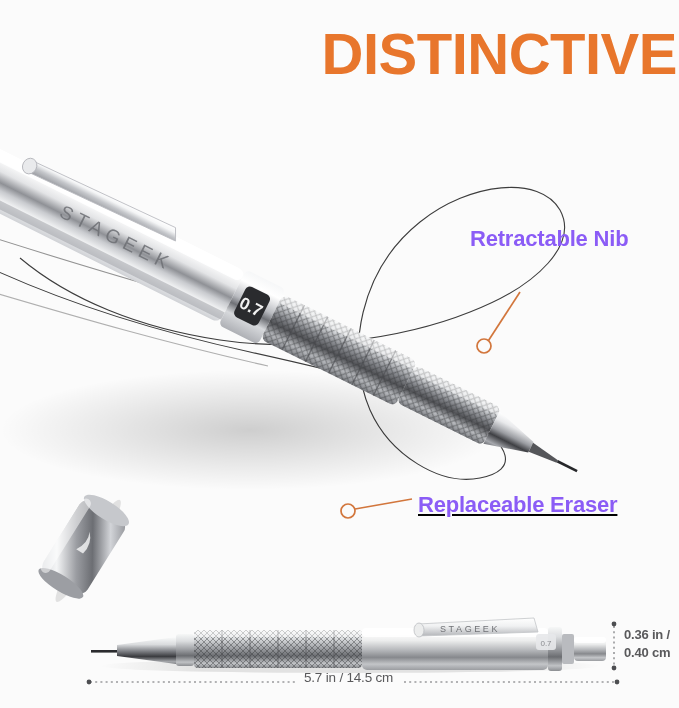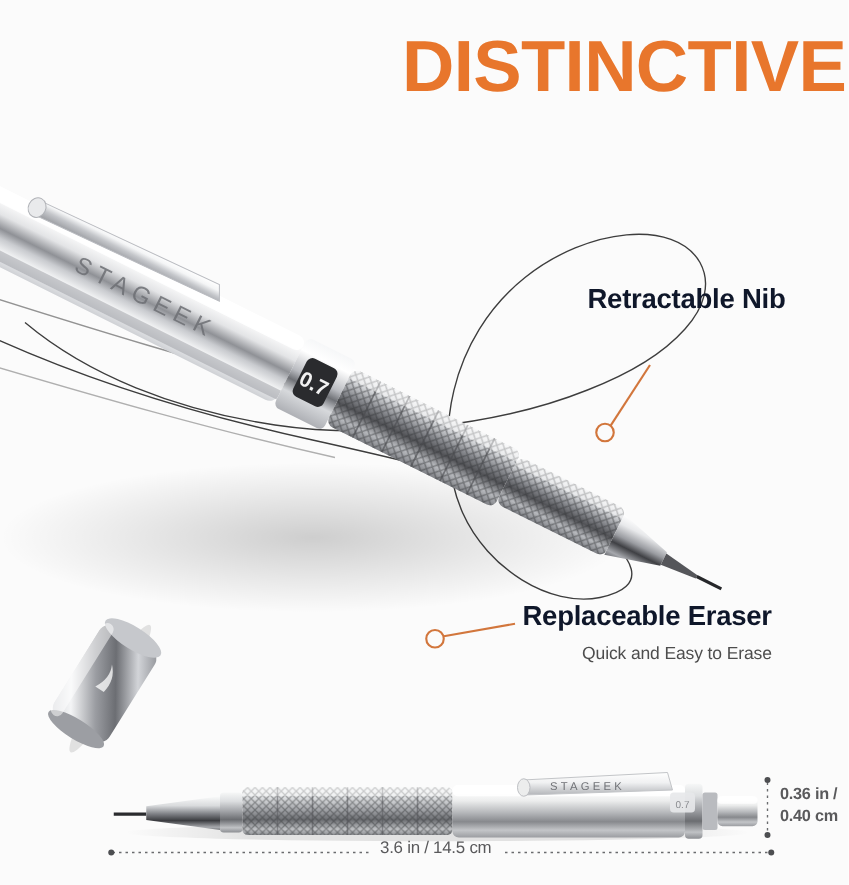--- a/index.html
+++ b/index.html
@@ -27,28 +27,28 @@
     line-height:0.95;
     letter-spacing:-0.5px;
     color:#E8762C;
     white-space:nowrap;
   }
   .headline .l2{ display:block; }
 
   
   .callout{ position:absolute; white-space:nowrap; }
   .callout .c-title{
-    font-size:22px; font-weight:700; color:#0f172a; letter-spacing:-0.2px;
+    font-size:22px; font-weight:700; color:#8b5cf6; letter-spacing:-0.2px;
   }
   .callout .c-sub{
     font-size:14px; font-weight:400; color:#4d4d4d; letter-spacing:-0.1px;
   }
   #callout-nib{ left:470px; top:226px; }
   #callout-nib .c-sub{ position:absolute; left:-52px; top:32px; }
-  #callout-eraser{ left:418px; top:480px; }
+  #callout-eraser{ left:418px; top:492px;text-decoration:underline; }
   #callout-eraser .c-sub{ position:absolute; right:0px; top:34px; font-size:14px; }
 
   
   .dim-text{ position:absolute; color:#59595b; white-space:nowrap; }
   #dim-width{ left:304px; top:670px; font-size:13.5px; letter-spacing:-0.2px;}
   #dim-height{ left:624px; top:626px; font-size:13px; line-height:1.35; letter-spacing:-0.2px;font-weight:bold;}
   #dim-height span{ display:block; }
 </style>
 </head>
 <body>
@@ -213,21 +213,20 @@
       <line x1="355" y1="509" x2="412" y2="499"></line>
     </g>
   </svg>
 
   <div class="callout" id="callout-nib">
     <div class="c-title">Retractable Nib</div>
   </div>
 
   <div class="callout" id="callout-eraser">
     <div class="c-title">Replaceable Eraser</div>
-    <div class="c-sub">Quick and Easy to Erase</div>
   </div>
 
   <svg class="layer" viewBox="0 0 679 708">
     <defs>
       <linearGradient id="pBody" x1="0" y1="0" x2="0" y2="1">
         <stop offset="0" stop-color="#ffffff"></stop>
         <stop offset="0.12" stop-color="#ffffff"></stop>
         <stop offset="0.30" stop-color="#eceded"></stop>
         <stop offset="0.52" stop-color="#b7b9bc"></stop>
         <stop offset="0.70" stop-color="#87898d"></stop>
@@ -309,20 +308,20 @@
       <line x1="404" y1="682" x2="616" y2="682" stroke-dasharray="2 3.2"></line>
       <circle cx="89" cy="682" r="2.4" stroke="none"></circle>
       <circle cx="617" cy="682" r="2.4" stroke="none"></circle>
 
       <line x1="614" y1="626" x2="614" y2="666" stroke-dasharray="2 3.2"></line>
       <circle cx="614" cy="624" r="2.4" stroke="none"></circle>
       <circle cx="614" cy="668" r="2.4" stroke="none"></circle>
     </g>
   </svg>
 
-  <div class="dim-text" id="dim-width">3.6 in / 14.5 cm</div>
+  <div class="dim-text" id="dim-width">5.7 in / 14.5 cm</div>
 
   <div class="dim-text" id="dim-height">
     <span>0.36 in /</span>
     <span>0.40 cm</span>
   </div>
 
 </div>
 
 </body></html>

